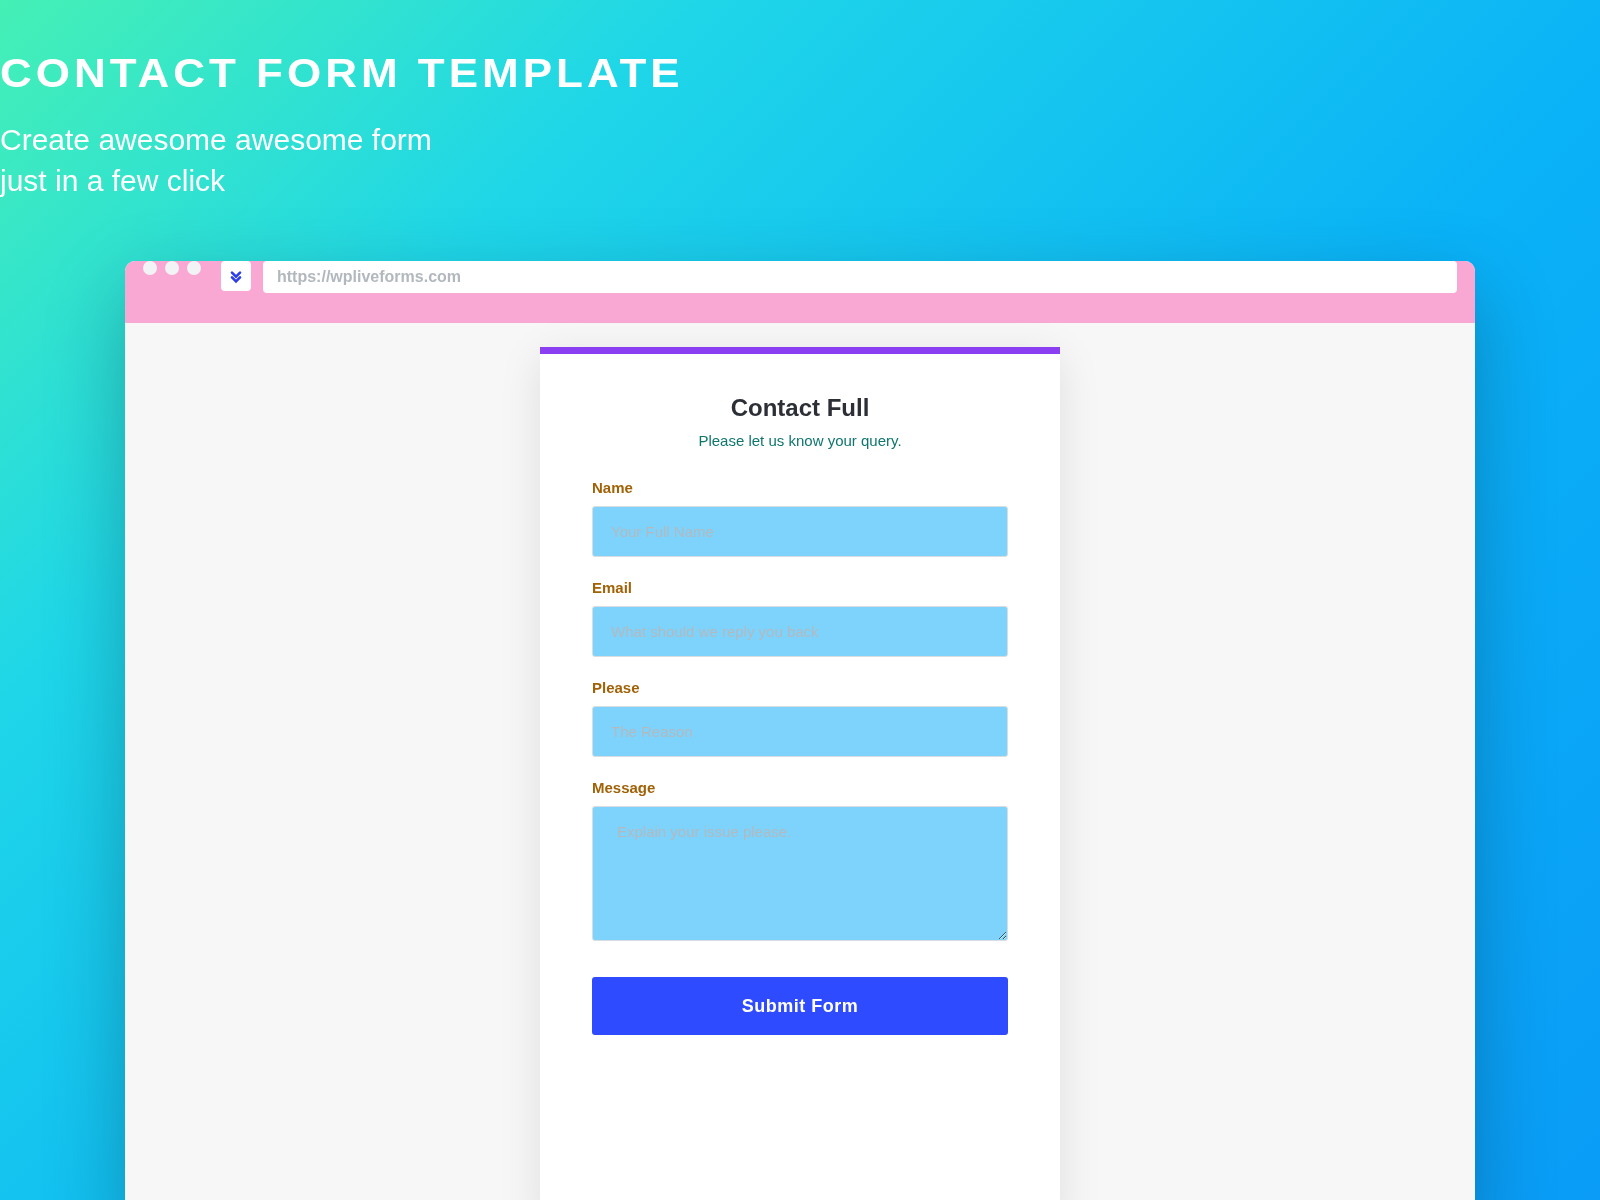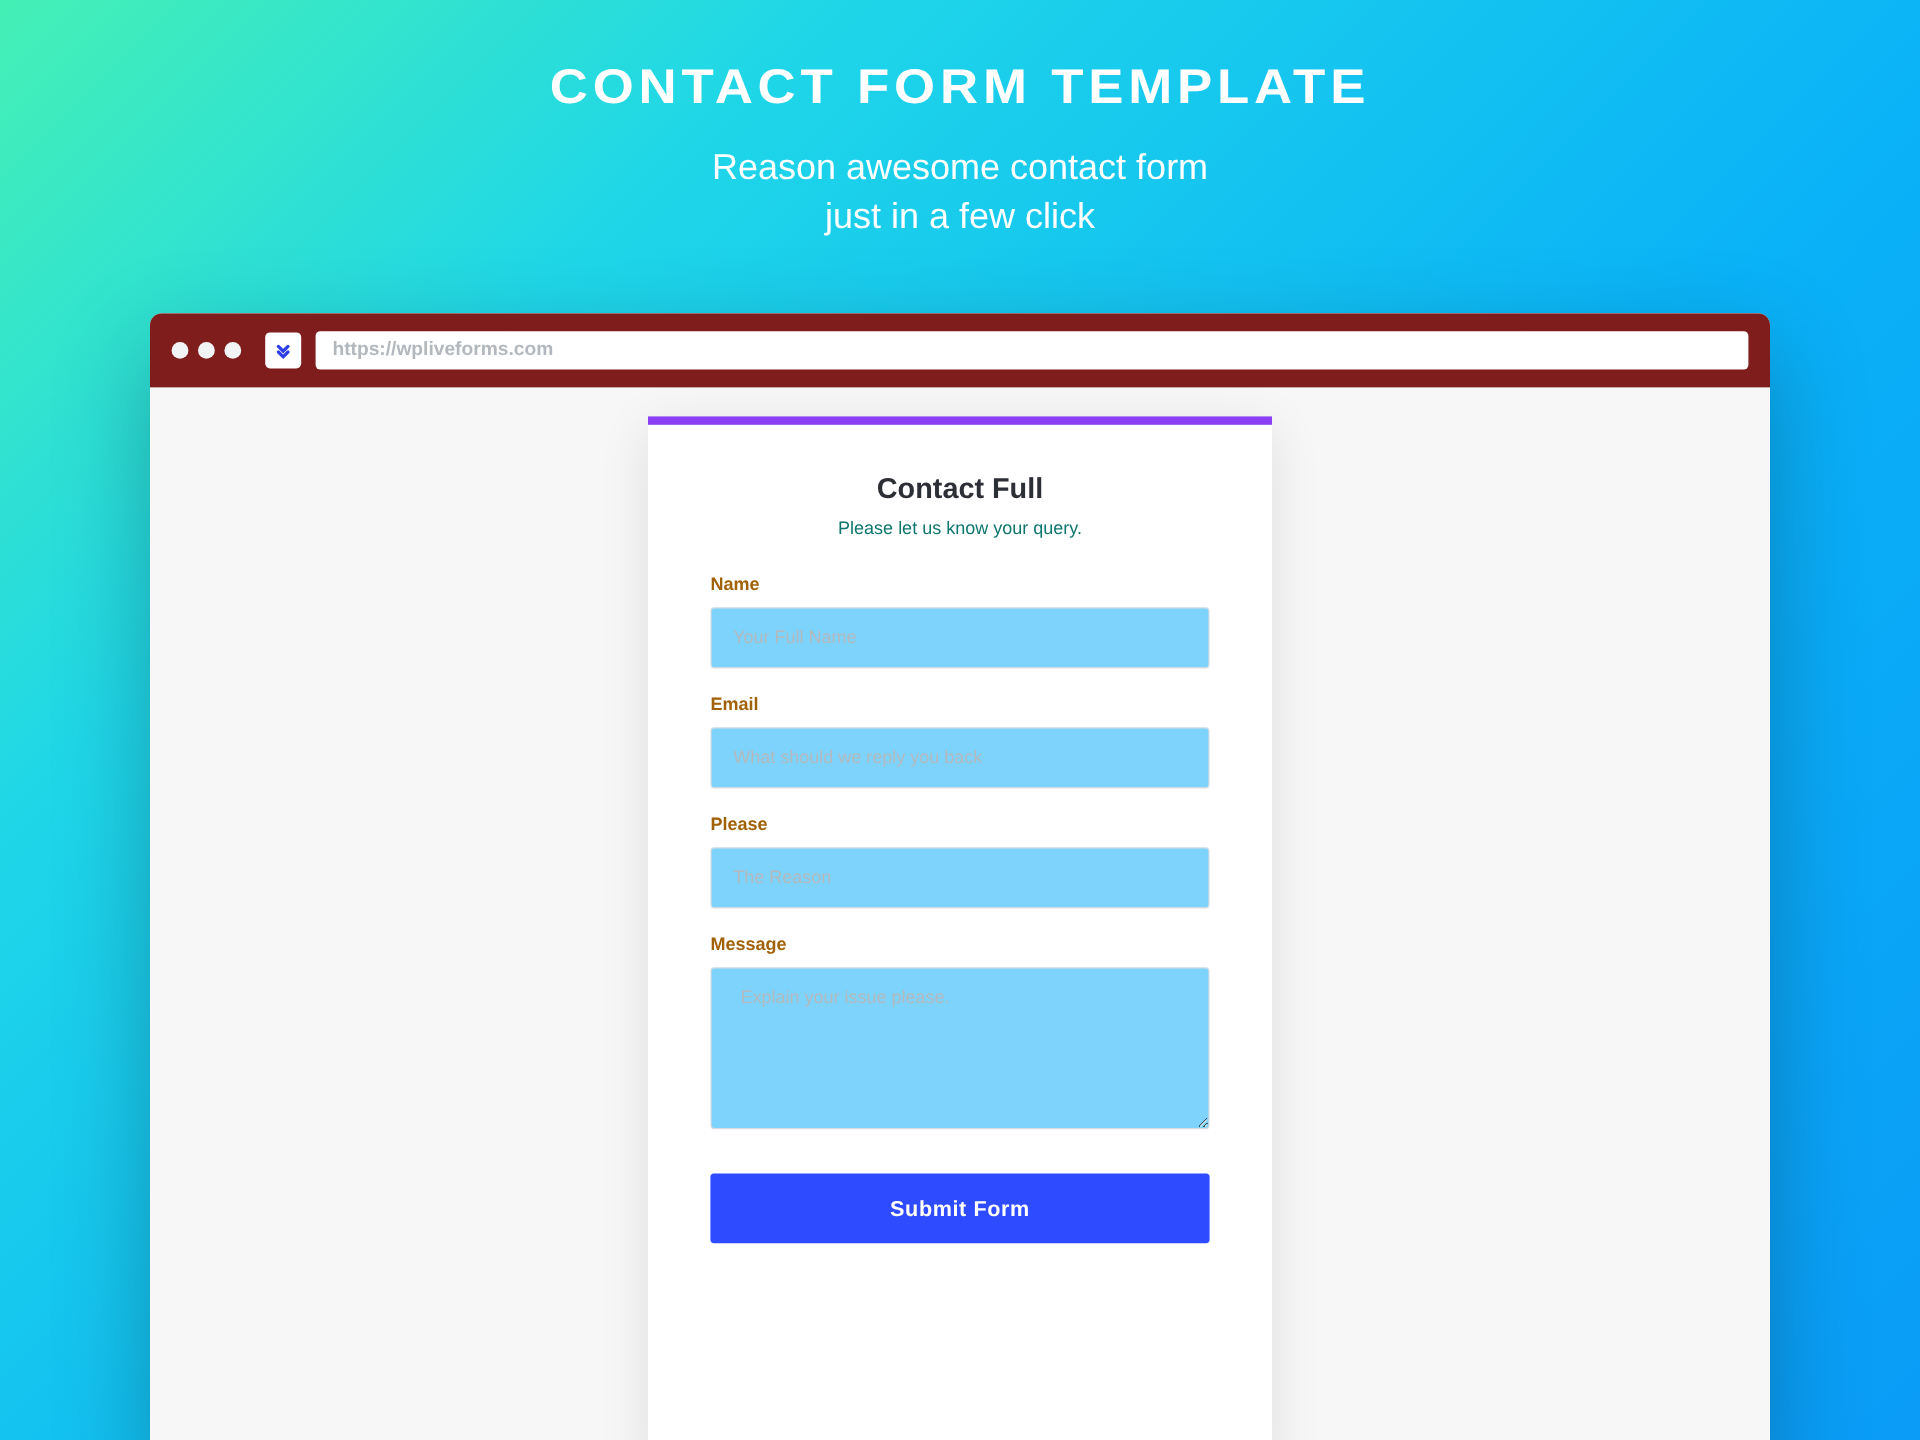--- a/index.html
+++ b/index.html
@@ -3,21 +3,20 @@
 <meta charset="utf-8">
 <style>
   * { box-sizing: border-box; margin: 0; padding: 0; }
   html, body { width: 1600px; height: 1200px; overflow: hidden; }
   body {
     background: linear-gradient(135deg, #45f0b5 0%, #1fd6e8 25%, #0ab2f7 60%, #0a9cf7 100%);
     font-family: "Helvetica Neue", Arial, sans-serif;
     color: #333;
   }
   .hero {
-    text-align: center;
     padding-top: 48px;
     color: #ffffff;
   }
   .hero-title {
     font-size: 44px;
     font-weight: 900;
     letter-spacing: 4px;
     text-transform: uppercase;
     font-family: Impact, "Arial Black", sans-serif;
     transform: scaleY(0.92);
@@ -31,23 +30,23 @@
   .browser {
     width: 1350px;
     margin: 60px auto 0;
     background: #f7f7f7;
     border-radius: 10px;
     box-shadow: 0 30px 80px rgba(0,0,0,0.25);
     overflow: hidden;
   }
   .titlebar {
     height: 62px;
-    background: #7f1d1d;
+    background: #f9a8d4;
     display: flex;
-    align-items: center;
+    align-items: flex-start;
     padding: 0 18px;
     gap: 12px;
   }
   .dots { display: flex; gap: 8px; margin-right: 8px; }
   .dot { width: 14px; height: 14px; border-radius: 50%; background: #f1f3f5; }
   .favicon {
     width: 30px; height: 30px; background: #ffffff; border-radius: 4px;
     display: flex; align-items: center; justify-content: center;
     color: #2d3ee8; font-weight: 900; font-size: 16px;
   }
@@ -119,21 +118,21 @@
     cursor: pointer;
     margin-top: 10px;
   }
 </style>
 </head>
 <body>
 
 <div class="hero">
   <div class="hero-title">CONTACT FORM TEMPLATE</div>
   <div class="hero-sub">
-    <span>Reason awesome contact form</span><br>
+    <span>Create awesome awesome form</span><br>
     <span>just in a few click</span>
   </div>
 </div>
 
 <div class="browser">
   <div class="titlebar">
     <div class="dots">
       <div class="dot"></div>
       <div class="dot"></div>
       <div class="dot"></div>

